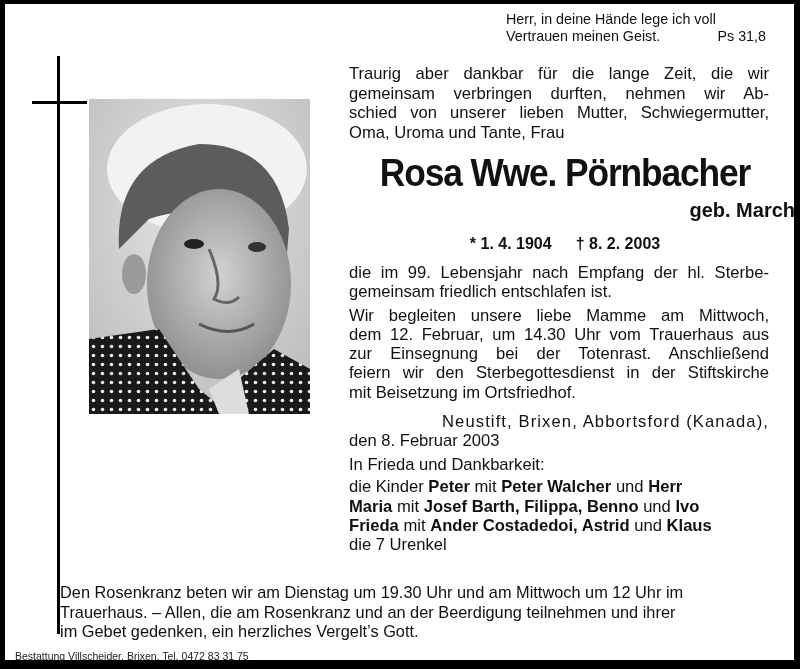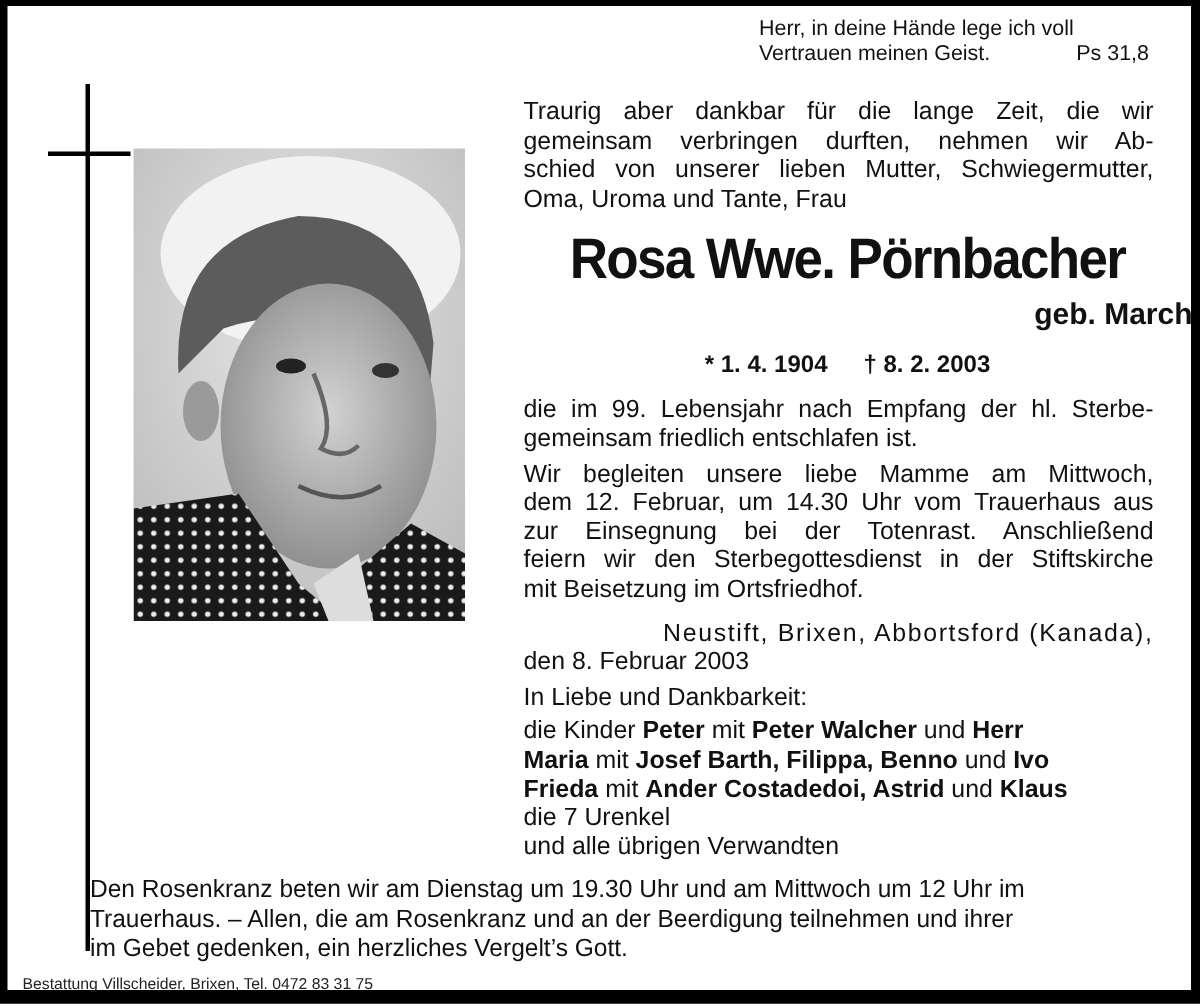--- a/index.html
+++ b/index.html
@@ -99,27 +99,26 @@
     <span class="j">feiern wir den Sterbegottesdienst in der Stiftskirche</span>
     <span class="jl">mit Beisetzung im Ortsfriedhof.</span>
   </div>
 
   <div class="place">
     <span class="spaced">Neustift, Brixen, Abbortsford (Kanada),</span>
     <span>den 8. Februar 2003</span>
   </div>
 
   <div class="family">
-    <span class="first">In Liebe und Dankbarkeit:</span>
+    <span class="first">In Frieda und Dankbarkeit:</span>
     <div id="family-lines">
         <div><span>die Kinder </span><b>Peter</b><span> mit </span><b>Peter Walcher</b><span> und </span><b>Herr</b></div>
         <div><b>Maria</b><span> mit </span><b>Josef Barth, Filippa, Benno</b><span> und </span><b>Ivo</b></div>
         <div><b>Frieda</b><span> mit </span><b>Ander Costadedoi, Astrid</b><span> und </span><b>Klaus</b></div>
         <div><span>die 7 Urenkel</span></div>
-        <div><span>und alle übrigen Verwandten</span></div>
       </div>
   </div>
 
   <div class="rosary">
     <div>Den Rosenkranz beten wir am Dienstag um 19.30 Uhr und am Mittwoch um 12 Uhr im</div>
     <div>Trauerhaus. – Allen, die am Rosenkranz und an der Beerdigung teilnehmen und ihrer</div>
     <div>im Gebet gedenken, ein herzliches Vergelt’s Gott.</div>
   </div>
 
   <div class="footer">Bestattung Villscheider, Brixen, Tel. 0472 83 31 75</div>

